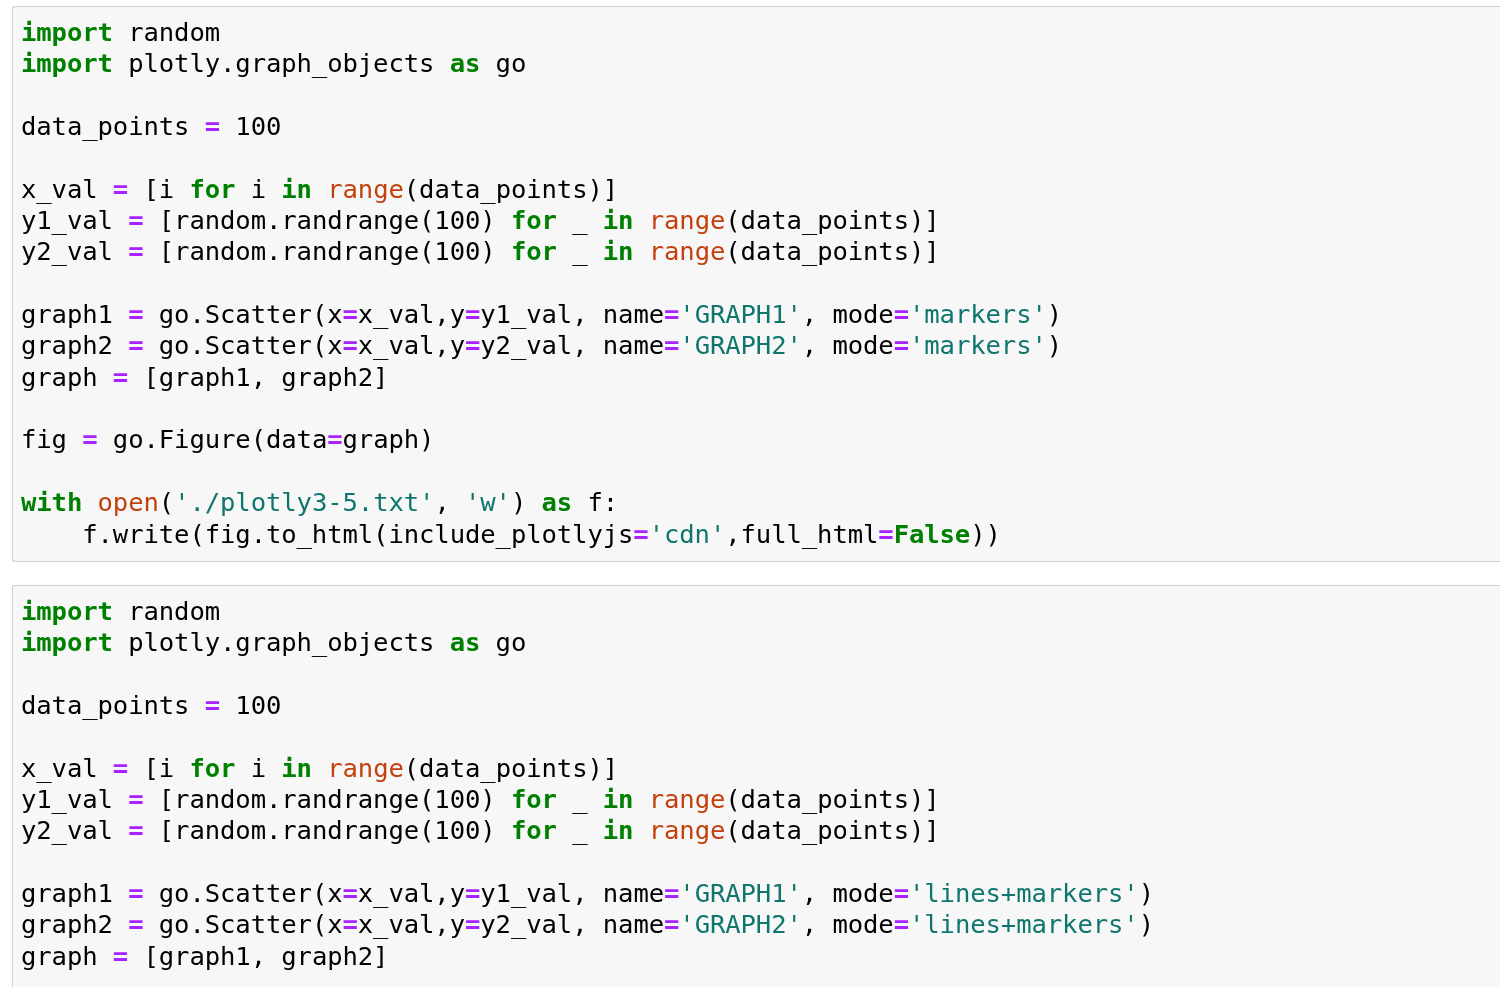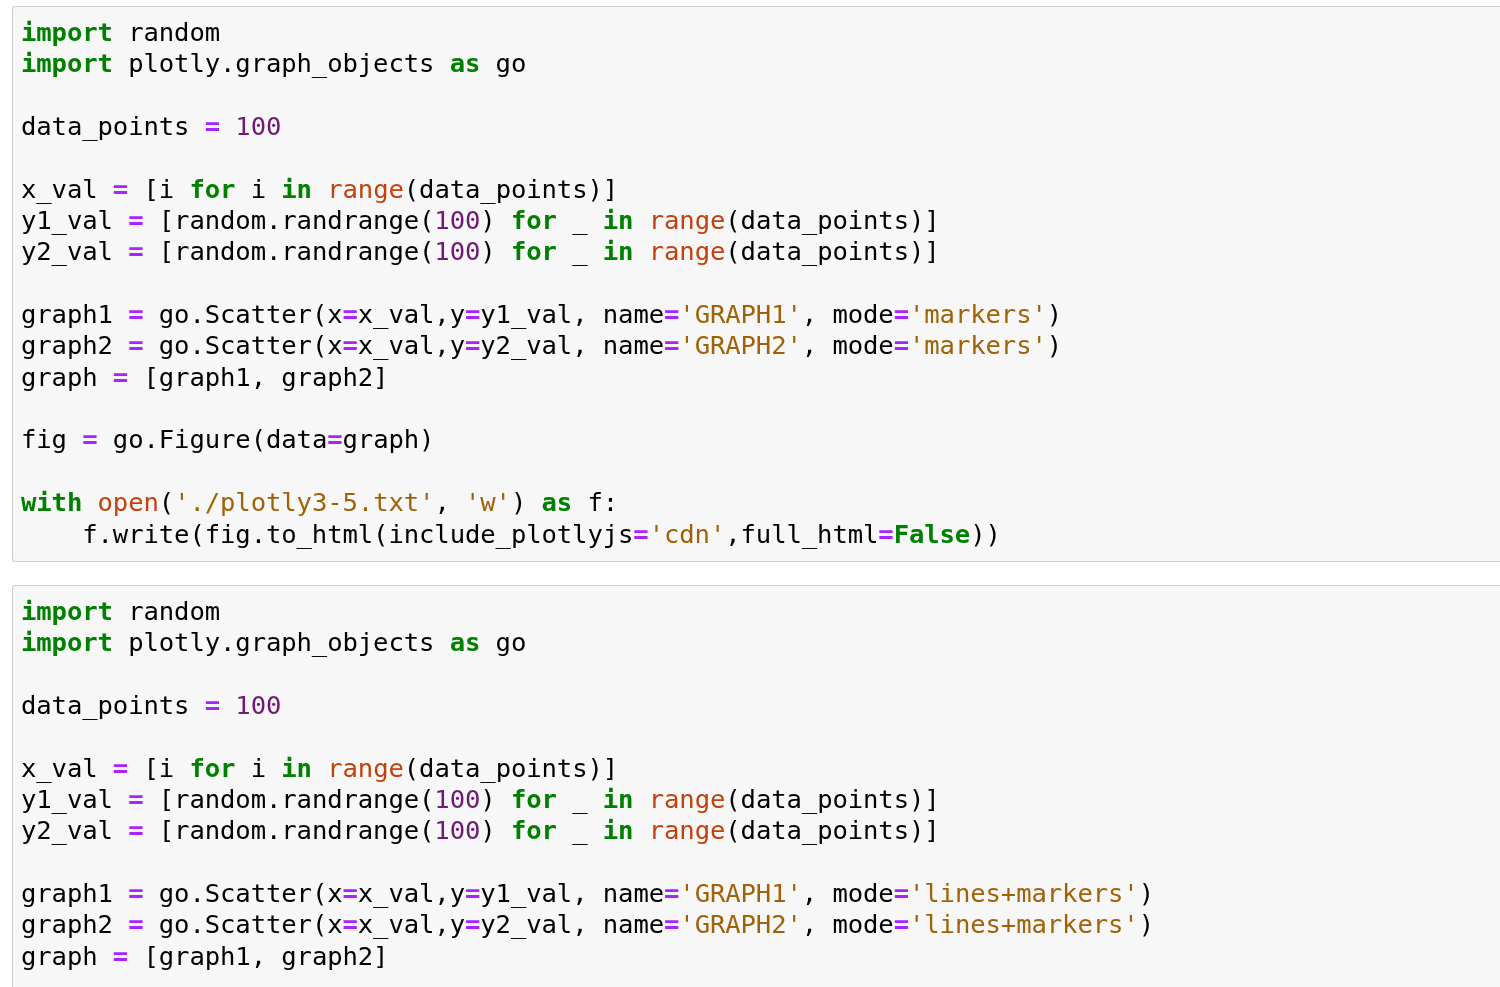--- a/index.html
+++ b/index.html
@@ -19,23 +19,23 @@
     position:absolute; left:8px; top:10px;
     font-family:"DejaVu Sans Mono", monospace;
     font-size:25.6px;
     line-height:31.35px;
     color:#000;
     white-space:pre;
     letter-spacing:-0.1px;
   }
   .kw { color:#008000; font-weight:bold;text-align:center; }
   .bi { color:#c2410c; }
-  .num { color:#701a75; }
+  .num { color:#000000; }
   .op { color:#aa22ff; font-weight:bold; }
-  .str { color:#a16207; }
+  .str { color:#0f766e; }
   .line { display:block; height:31.35px; }
 </style>
 </head>
 <body>
 
 <div class="cell" id="cell1">
   <pre class="code"><span class="line"><span class="kw">import</span><span> random</span></span><span class="line"><span class="kw">import</span><span> plotly.graph_objects </span><span class="kw">as</span><span> go</span></span><span class="line"></span><span class="line"><span>data_points </span><span class="op">=</span><span> </span><span class="num">100</span></span><span class="line"></span><span class="line"><span>x_val </span><span class="op">=</span><span> [i </span><span class="kw">for</span><span> i </span><span class="kw">in</span><span> </span><span class="bi">range</span><span>(data_points)]</span></span><span class="line"><span>y1_val </span><span class="op">=</span><span> [random.randrange(</span><span class="num">100</span><span>) </span><span class="kw">for</span><span> _ </span><span class="kw">in</span><span> </span><span class="bi">range</span><span>(data_points)]</span></span><span class="line"><span>y2_val </span><span class="op">=</span><span> [random.randrange(</span><span class="num">100</span><span>) </span><span class="kw">for</span><span> _ </span><span class="kw">in</span><span> </span><span class="bi">range</span><span>(data_points)]</span></span><span class="line"></span><span class="line"><span>graph1 </span><span class="op">=</span><span> go.Scatter(x</span><span class="op">=</span><span>x_val,y</span><span class="op">=</span><span>y1_val, name</span><span class="op">=</span><span class="str">'GRAPH1'</span><span>, mode</span><span class="op">=</span><span class="str">'markers'</span><span>)</span></span><span class="line"><span>graph2 </span><span class="op">=</span><span> go.Scatter(x</span><span class="op">=</span><span>x_val,y</span><span class="op">=</span><span>y2_val, name</span><span class="op">=</span><span class="str">'GRAPH2'</span><span>, mode</span><span class="op">=</span><span class="str">'markers'</span><span>)</span></span><span class="line"><span>graph </span><span class="op">=</span><span> [graph1, graph2]</span></span><span class="line"></span><span class="line"><span>fig </span><span class="op">=</span><span> go.Figure(data</span><span class="op">=</span><span>graph)</span></span><span class="line"></span><span class="line"><span class="kw">with</span><span> </span><span class="bi">open</span><span>(</span><span class="str">'./plotly3-5.txt'</span><span>, </span><span class="str">'w'</span><span>) </span><span class="kw">as</span><span> f:</span></span><span class="line"><span>    f.write(fig.to_html(include_plotlyjs</span><span class="op">=</span><span class="str">'cdn'</span><span>,full_html</span><span class="op">=</span><span class="kw">False</span><span>))</span></span></pre>
 </div>
 <div class="cell" id="cell2">
   <pre class="code"><span class="line"><span class="kw">import</span><span> random</span></span><span class="line"><span class="kw">import</span><span> plotly.graph_objects </span><span class="kw">as</span><span> go</span></span><span class="line"></span><span class="line"><span>data_points </span><span class="op">=</span><span> </span><span class="num">100</span></span><span class="line"></span><span class="line"><span>x_val </span><span class="op">=</span><span> [i </span><span class="kw">for</span><span> i </span><span class="kw">in</span><span> </span><span class="bi">range</span><span>(data_points)]</span></span><span class="line"><span>y1_val </span><span class="op">=</span><span> [random.randrange(</span><span class="num">100</span><span>) </span><span class="kw">for</span><span> _ </span><span class="kw">in</span><span> </span><span class="bi">range</span><span>(data_points)]</span></span><span class="line"><span>y2_val </span><span class="op">=</span><span> [random.randrange(</span><span class="num">100</span><span>) </span><span class="kw">for</span><span> _ </span><span class="kw">in</span><span> </span><span class="bi">range</span><span>(data_points)]</span></span><span class="line"></span><span class="line"><span>graph1 </span><span class="op">=</span><span> go.Scatter(x</span><span class="op">=</span><span>x_val,y</span><span class="op">=</span><span>y1_val, name</span><span class="op">=</span><span class="str">'GRAPH1'</span><span>, mode</span><span class="op">=</span><span class="str">'lines+markers'</span><span>)</span></span><span class="line"><span>graph2 </span><span class="op">=</span><span> go.Scatter(x</span><span class="op">=</span><span>x_val,y</span><span class="op">=</span><span>y2_val, name</span><span class="op">=</span><span class="str">'GRAPH2'</span><span>, mode</span><span class="op">=</span><span class="str">'lines+markers'</span><span>)</span></span><span class="line"><span>graph </span><span class="op">=</span><span> [graph1, graph2]</span></span></pre>

